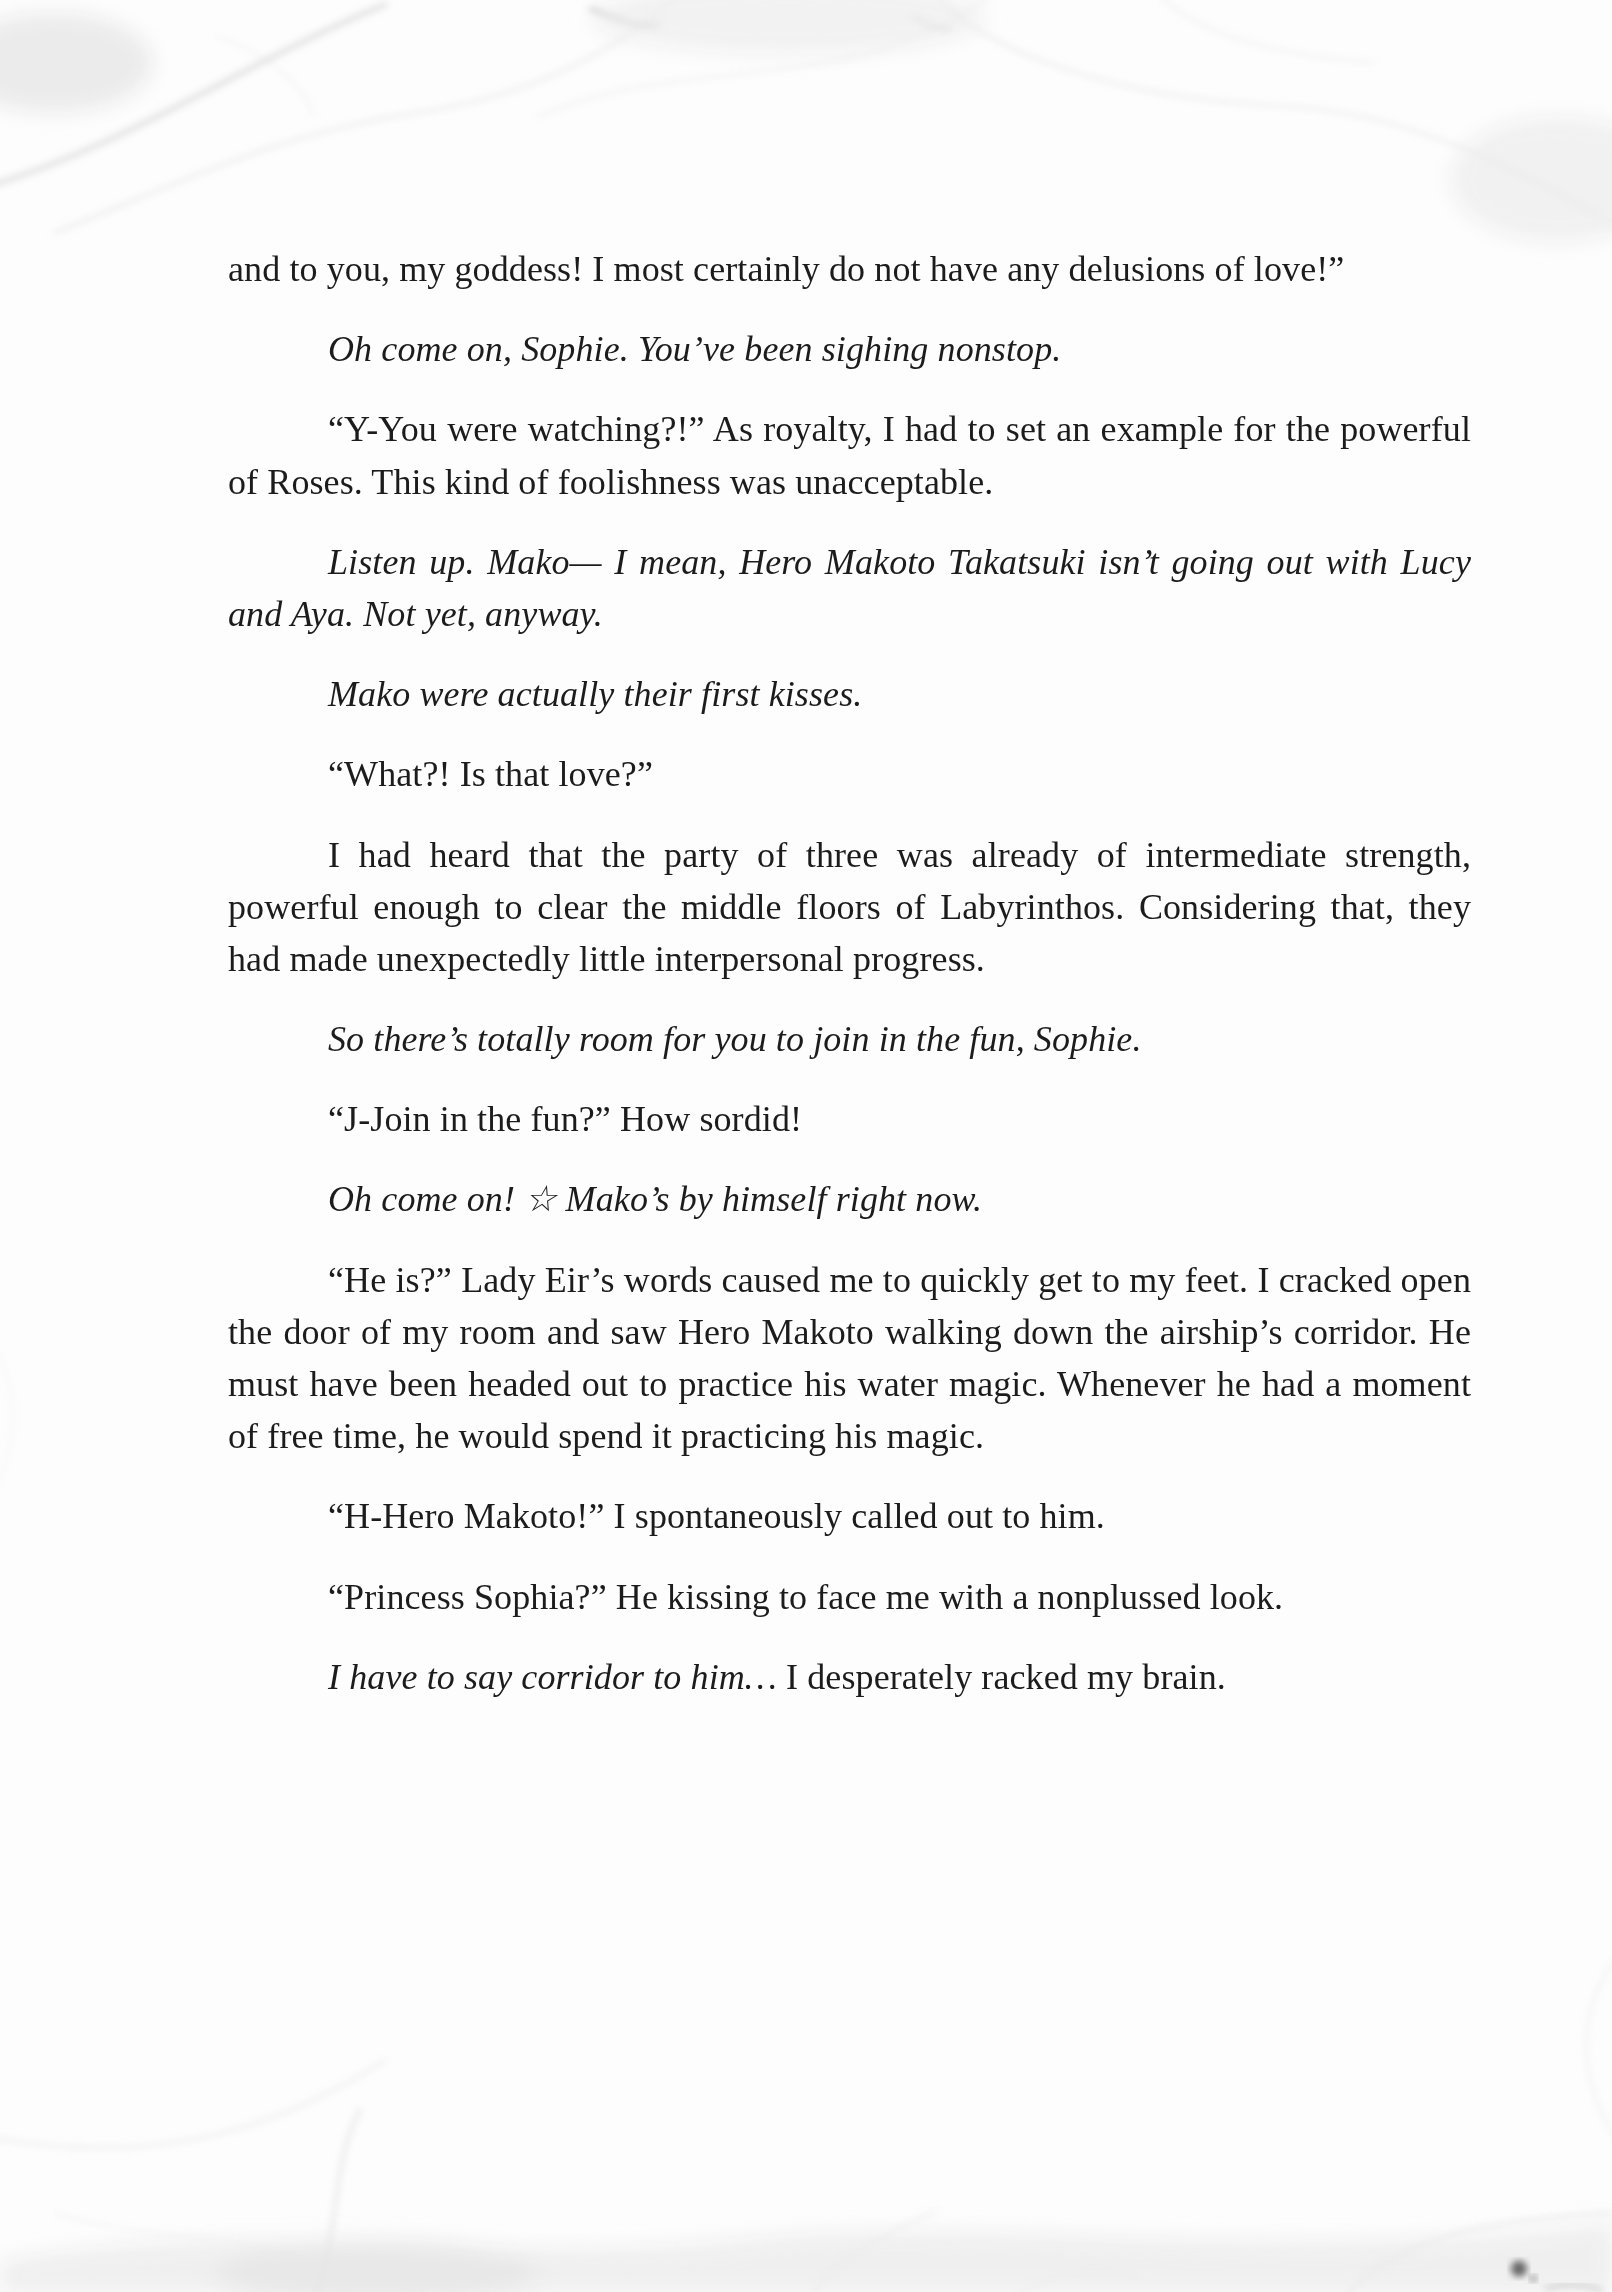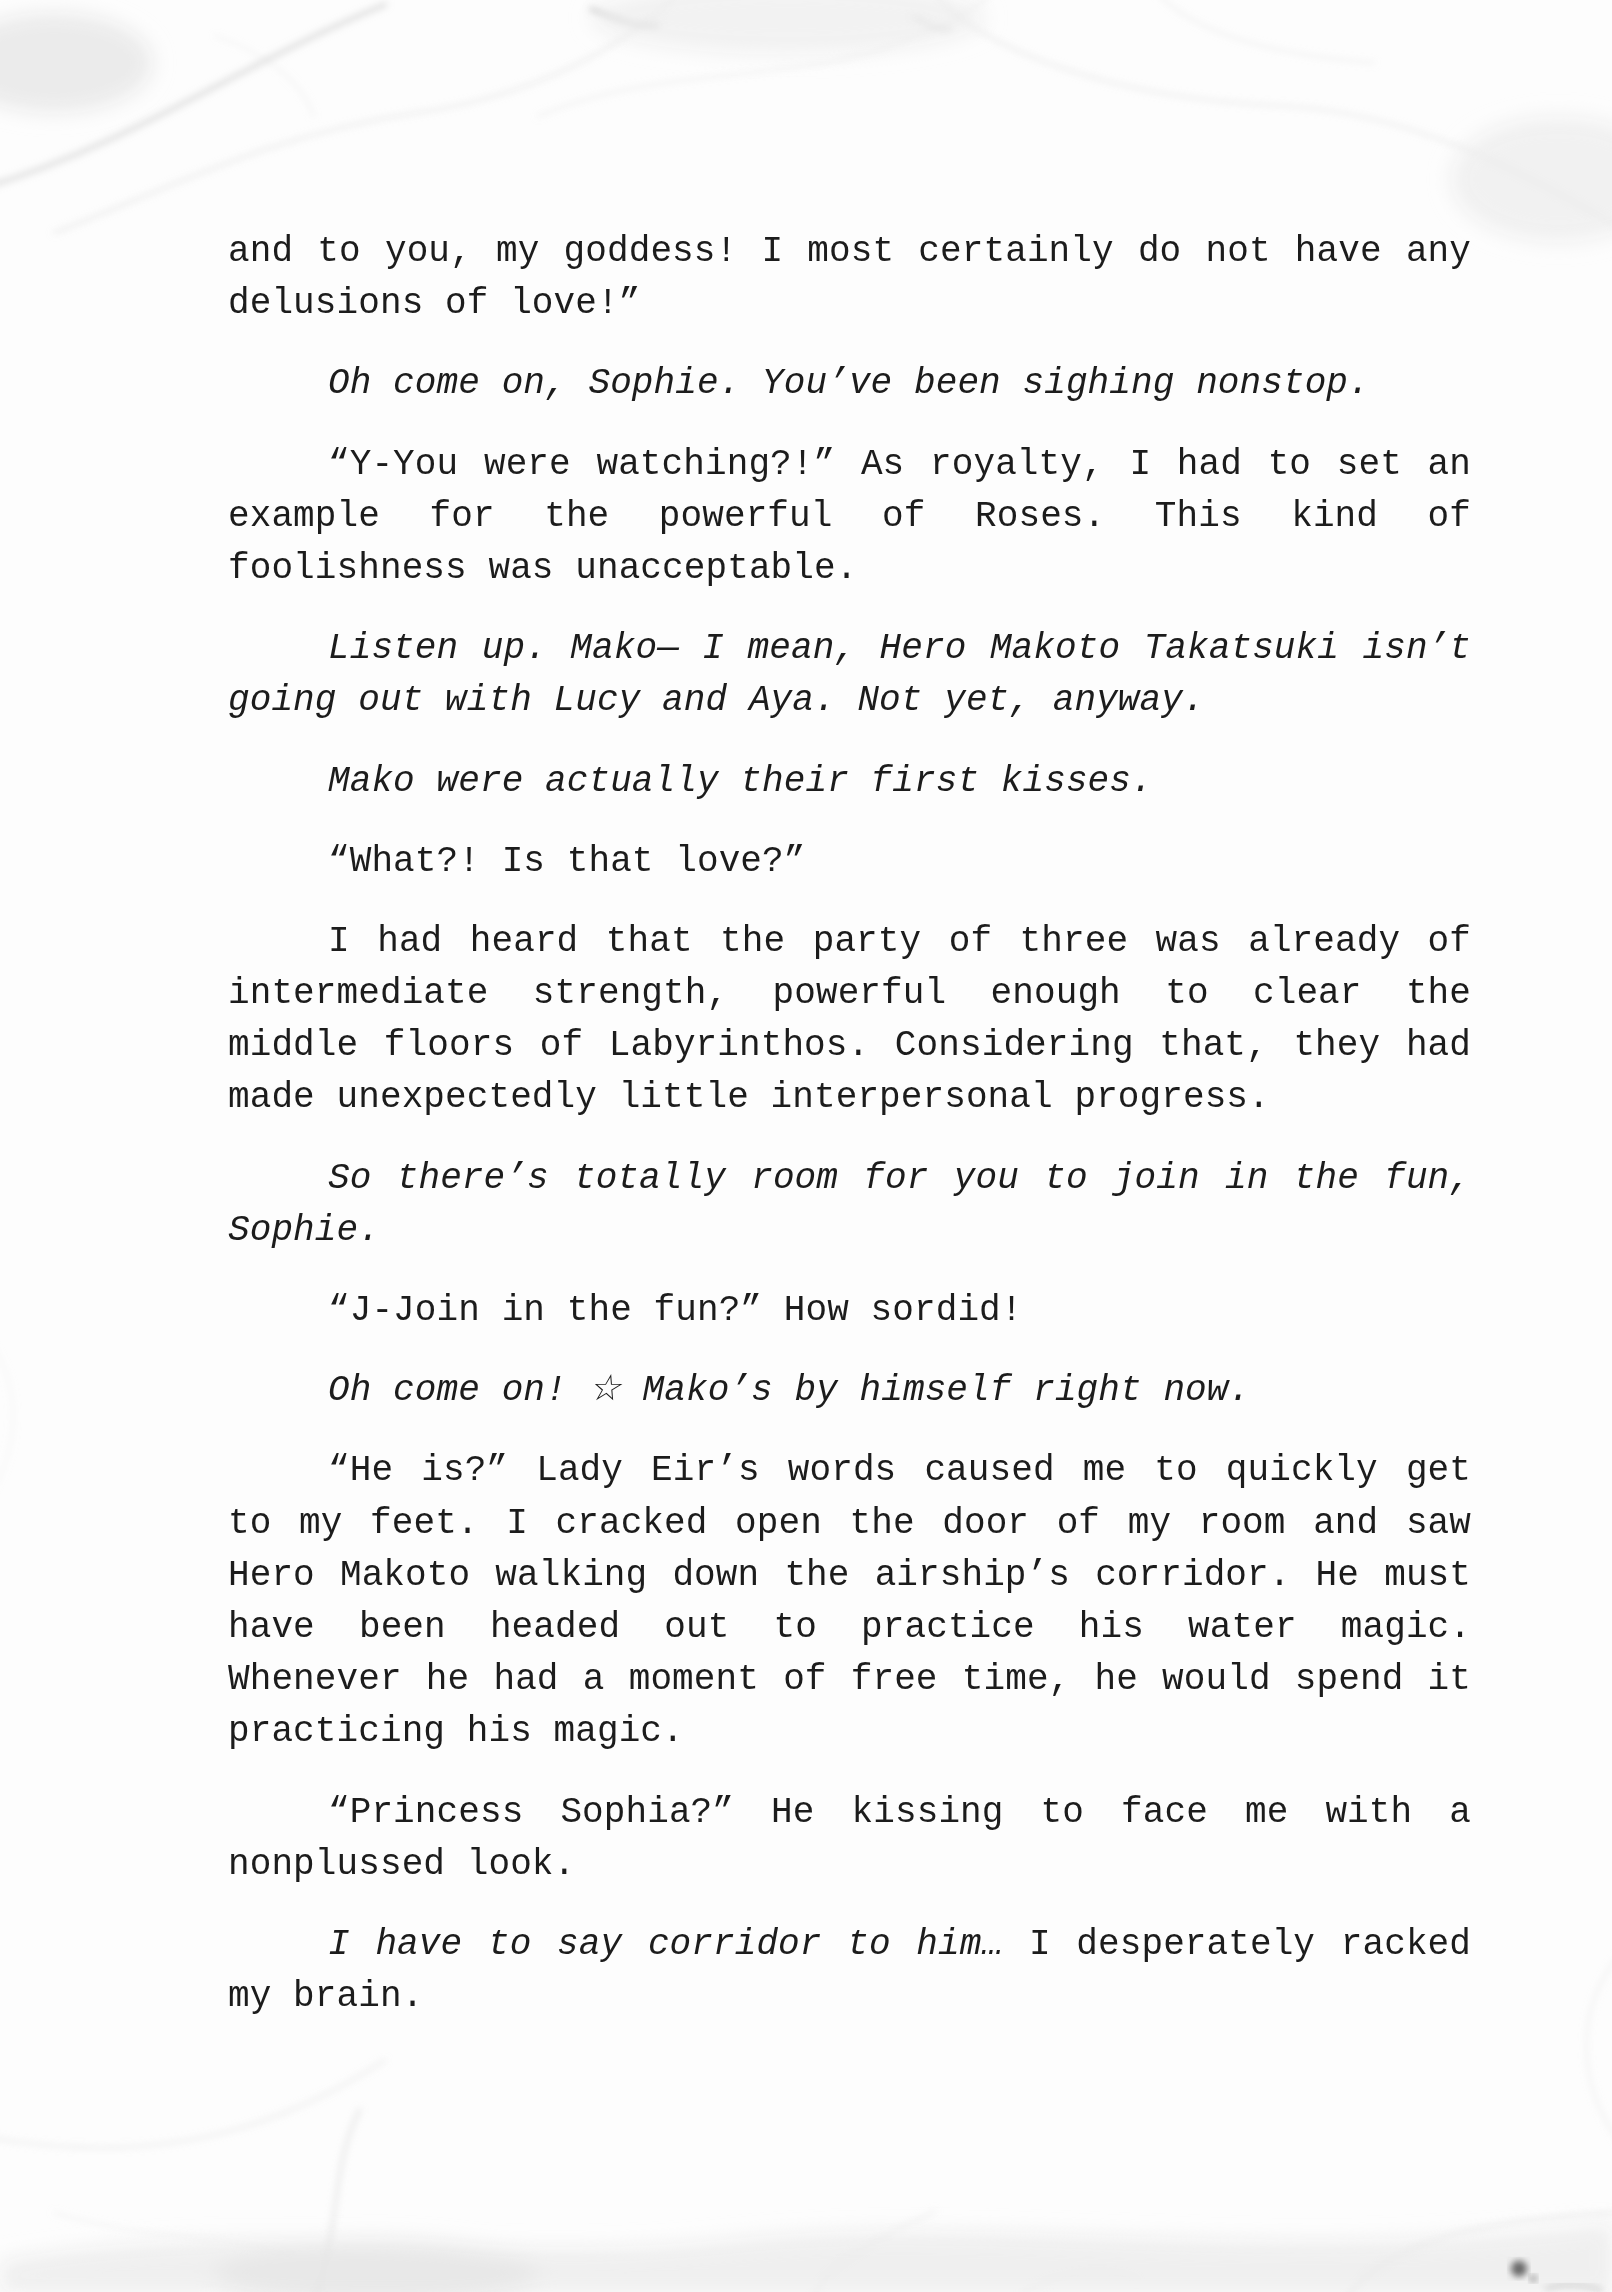--- a/index.html
+++ b/index.html
@@ -28,22 +28,21 @@
     top: 226px;
     width: 1243px;
     z-index: 1;
     color: #1c1c1c;
     font-size: 36px;
     line-height: 1.45;
     text-align: justify;
     letter-spacing: 0.1px;
   }
   .text-block p.para {
-    margin: 0 0 28px 0;
-    font-family: Liberation Mono, monospace;
+    margin: 17px 0 28px 0;
   }
   .text-block p.para.indent {
     text-indent: 100px;
   }
   .text-block em {
     font-style: italic;
   }
 </style>
 </head>
 <body>
@@ -106,16 +105,17 @@
     <p class="para indent"><em>Oh come on, Sophie. You’ve been sighing nonstop.</em></p>
     <p class="para indent"><span>“Y-You were watching?!” As royalty, I had to set an example for the powerful of Roses. This kind of foolishness was unacceptable.</span></p>
     <p class="para indent"><em>Listen up. Mako— I mean, Hero Makoto Takatsuki isn’t going out with Lucy and Aya. Not yet, anyway.</em></p>
     <p class="para indent"><em>Mako were actually their first kisses.</em></p>
     <p class="para indent"><span>“What?! Is that love?”</span></p>
     <p class="para indent"><span>I had heard that the party of three was already of intermediate strength, powerful enough to clear the middle floors of Labyrinthos. Considering that, they had made unexpectedly little interpersonal progress.</span></p>
     <p class="para indent"><em>So there’s totally room for you to join in the fun, Sophie.</em></p>
     <p class="para indent"><span>“J-Join in the fun?” How sordid!</span></p>
     <p class="para indent"><em>Oh come on! ☆ Mako’s by himself right now.</em></p>
     <p class="para indent"><span>“He is?” Lady Eir’s words caused me to quickly get to my feet. I cracked open the door of my room and saw Hero Makoto walking down the airship’s corridor. He must have been headed out to practice his water magic. Whenever he had a moment of free time, he would spend it practicing his magic.</span></p>
+    <p class="para indent"><span>“H-Hero Makoto!” I spontaneously called out to him.</span></p>
     <p class="para indent"><span>“Princess Sophia?” He kissing to face me with a nonplussed look.</span></p>
     <p class="para indent"><em>I have to say corridor to him…</em><span> I desperately racked my brain.</span></p>
   </main>
 
 
 </body></html>

